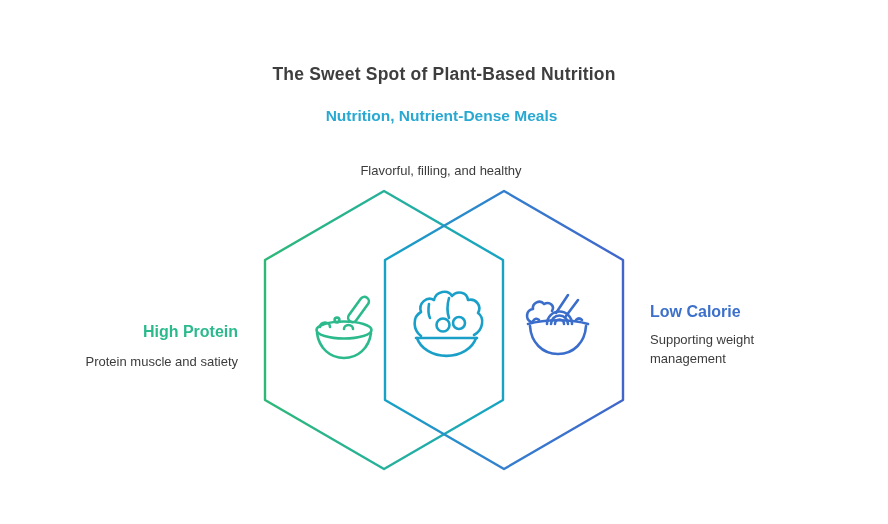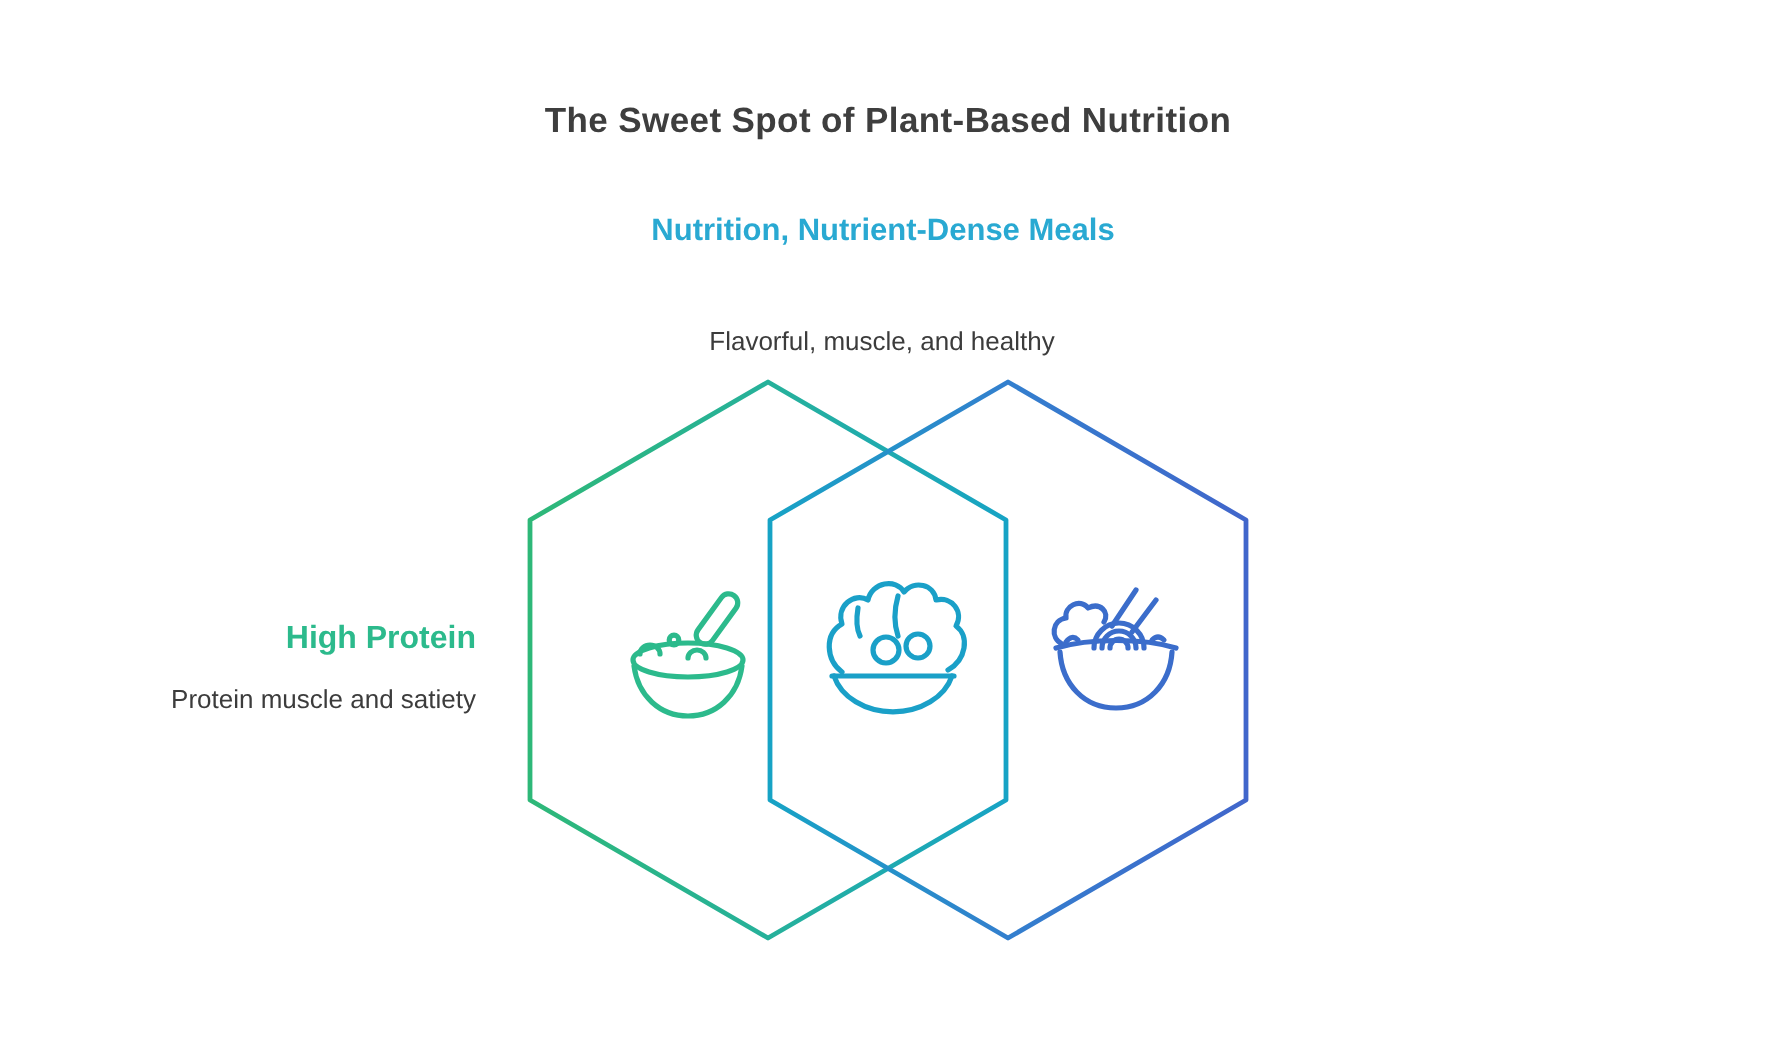--- a/index.html
+++ b/index.html
@@ -11,21 +11,21 @@
   }
   html,body{margin:0;padding:0;background:#ffffff;}
   .canvas{
     position:relative;
     width:888px;height:524px;
     background:#ffffff;
     overflow:hidden;
     font-family:"Liberation Sans", sans-serif;
   }
   .title{
-    position:absolute;top:50px;left:0;width:888px;
+    position:absolute;top:64px;left:0;width:888px;
     text-align:center;
     font-size:17.5px;font-weight:bold;color:var(--title-text);
     letter-spacing:.2px;
   }
   .center-heading{
     position:absolute;top:104px;left:314px;width:255px;
     text-align:center;
     font-size:15.5px;font-weight:bold;color:var(--teal);
     line-height:23px;
   }
@@ -33,21 +33,21 @@
     position:absolute;top:163px;left:291px;width:300px;
     text-align:center;
     font-size:13px;color:var(--body-text);
   }
   .left-block{
     position:absolute;top:311px;left:38px;width:200px;
     text-align:right;
   }
   .left-block .zone-heading{
     font-size:16px;font-weight:bold;color:var(--green);
-    margin:0 0 11px 0;
+    margin:12px 0 11px 0;
   }
   .right-block{
     position:absolute;top:303px;left:650px;width:135px;
     text-align:left;
   }
   .right-block .zone-heading{
     font-size:16px;font-weight:bold;color:var(--blue);
     margin:0 0 9px 0;
   }
   .zone-sub{
@@ -56,28 +56,30 @@
   svg.diagram{position:absolute;left:0;top:0;}
 </style>
 </head>
 <body>
 
 <div class="canvas">
 
   <div class="title">The Sweet Spot of Plant-Based Nutrition</div>
 
   <div class="center-heading">Nutrition, Nutrient-Dense Meals</div>
-  <div class="center-sub">Flavorful, muscle, and healthy</div>
+  <div class="center-sub">Flavorful, filling, and healthy</div>
 
   <div class="left-block">
     <p class="zone-heading">High Protein</p>
     <p class="zone-sub">Protein muscle and satiety</p>
   </div>
 
   <div class="right-block">
+    <p class="zone-heading">Low Calorie</p>
+    <p class="zone-sub">Supporting weight management</p>
   </div>
 
   <svg class="diagram" width="888" height="524" viewBox="0 0 888 524">
     <defs>
       <linearGradient id="gradGreen" x1="265" y1="330" x2="503" y2="330" gradientUnits="userSpaceOnUse">
         <stop offset="0" style="stop-color:var(--hex-green-start,#2eb878)"></stop>
         <stop offset="0.55" style="stop-color:#25b09e"></stop>
         <stop offset="1" style="stop-color:var(--hex-mid-teal,#17a3c5)"></stop>
       </linearGradient>
       <linearGradient id="gradBlue" x1="385" y1="330" x2="623" y2="330" gradientUnits="userSpaceOnUse">

